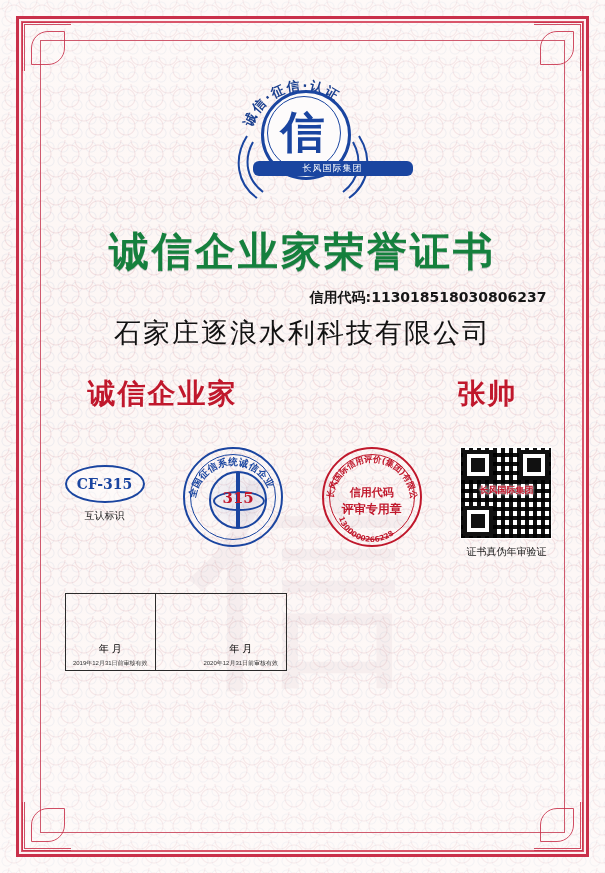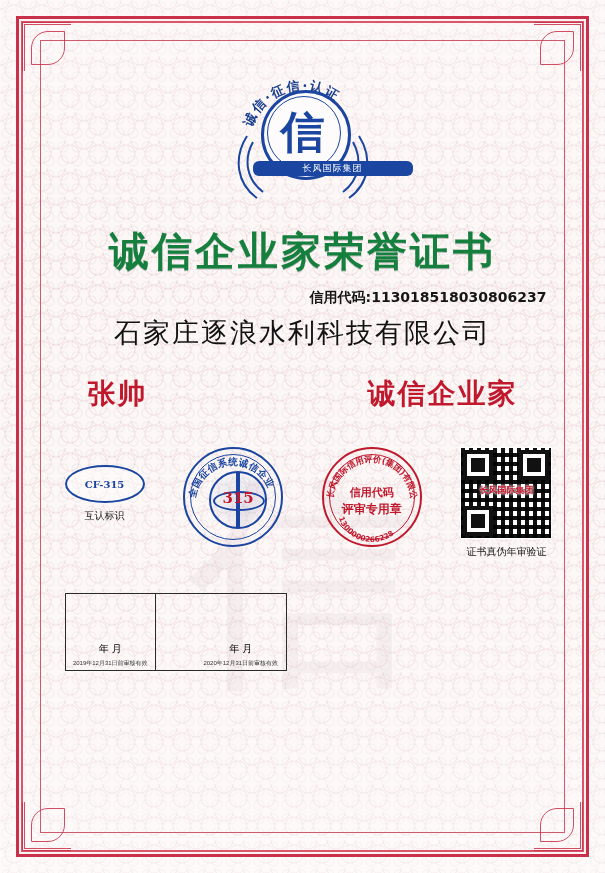--- a/index.html
+++ b/index.html
@@ -201,21 +201,21 @@
   .cf-oval {
     width: 76px; height: 34px;
     border: 2px solid #1a45a0;
     border-radius: 50%;
     display: flex;
     align-items: center;
     justify-content: center;
     color: #1a45a0;
     font-family: "DejaVu Serif", serif;
     font-weight: bold;
-    font-size: 10px;
+    font-size: 14px;
     background: rgba(255,255,255,0.4);
     margin-top: 18px;
   }
   .round-seal {
     width: 96px; height: 96px;
     border-radius: 50%;
     position: relative;
     border: 2.5px solid #c0182c;
     color: #c0182c;
   }
@@ -394,22 +394,22 @@
       </div>
     </div>
 
     <div class="title">诚信企业家荣誉证书</div>
 
     <div class="credit-code">信用代码:113018518030806237</div>
 
     <div class="company">石家庄逐浪水利科技有限公司</div>
 
     <div class="honor-row">
+      <span>诚信企业家</span>
       <span>张帅</span>
-      <span>诚信企业家</span>
     </div>
 
     <div class="seals">
 
       <div class="seal-block">
         <div class="cf-oval">CF-315</div>
         <div class="seal-caption">互认标识</div>
       </div>
 
       <div class="seal-block">

